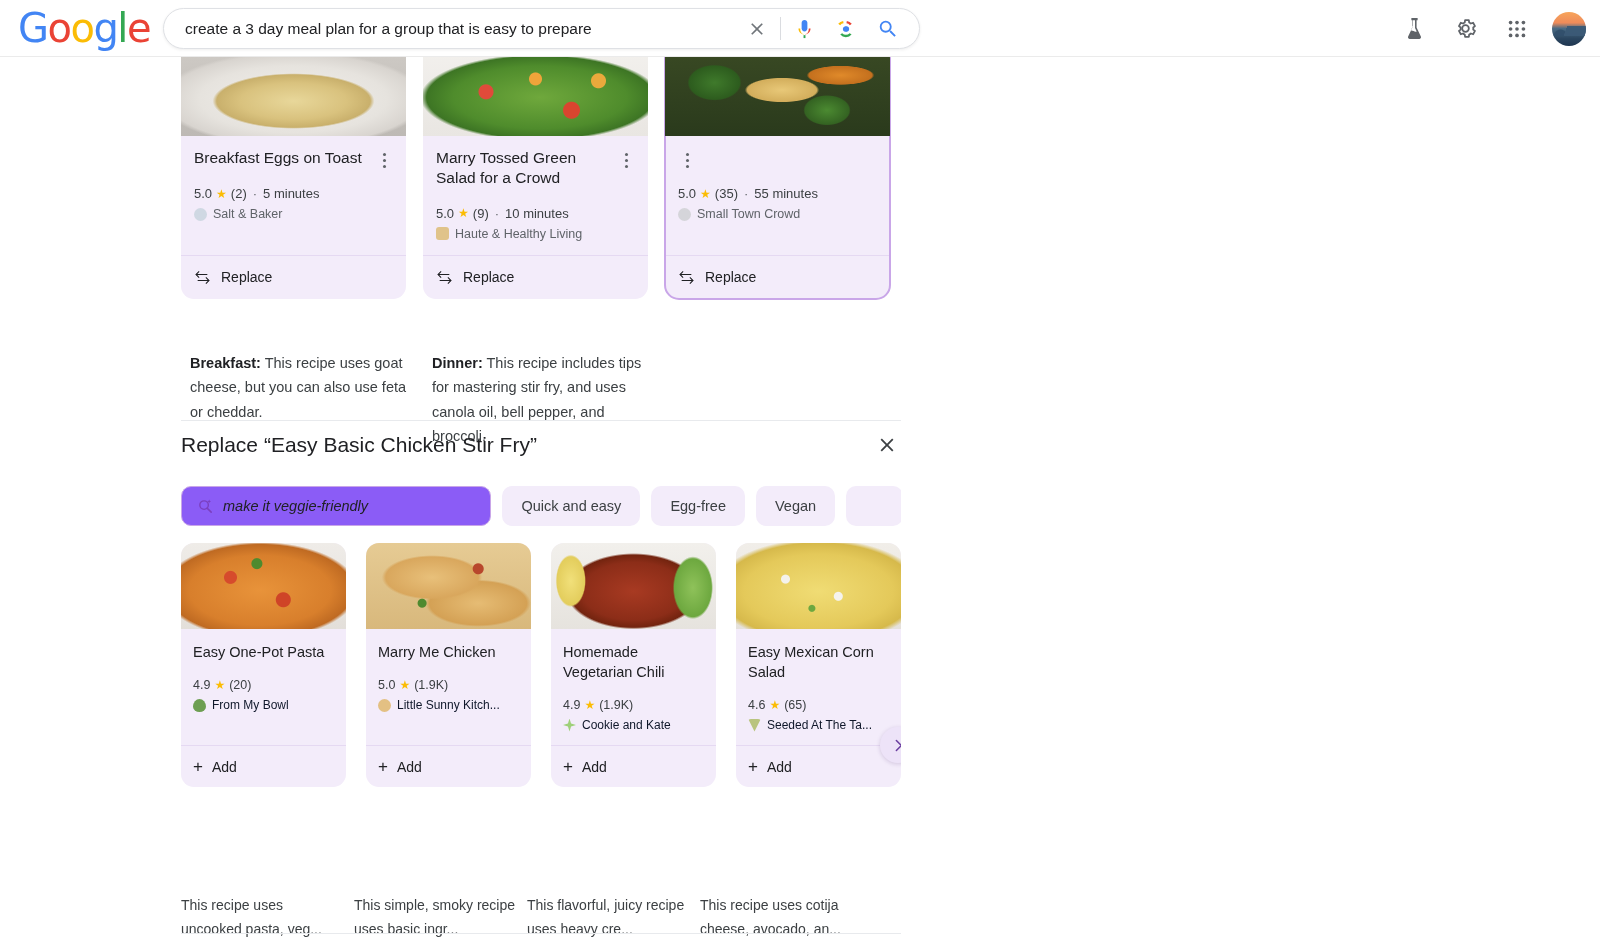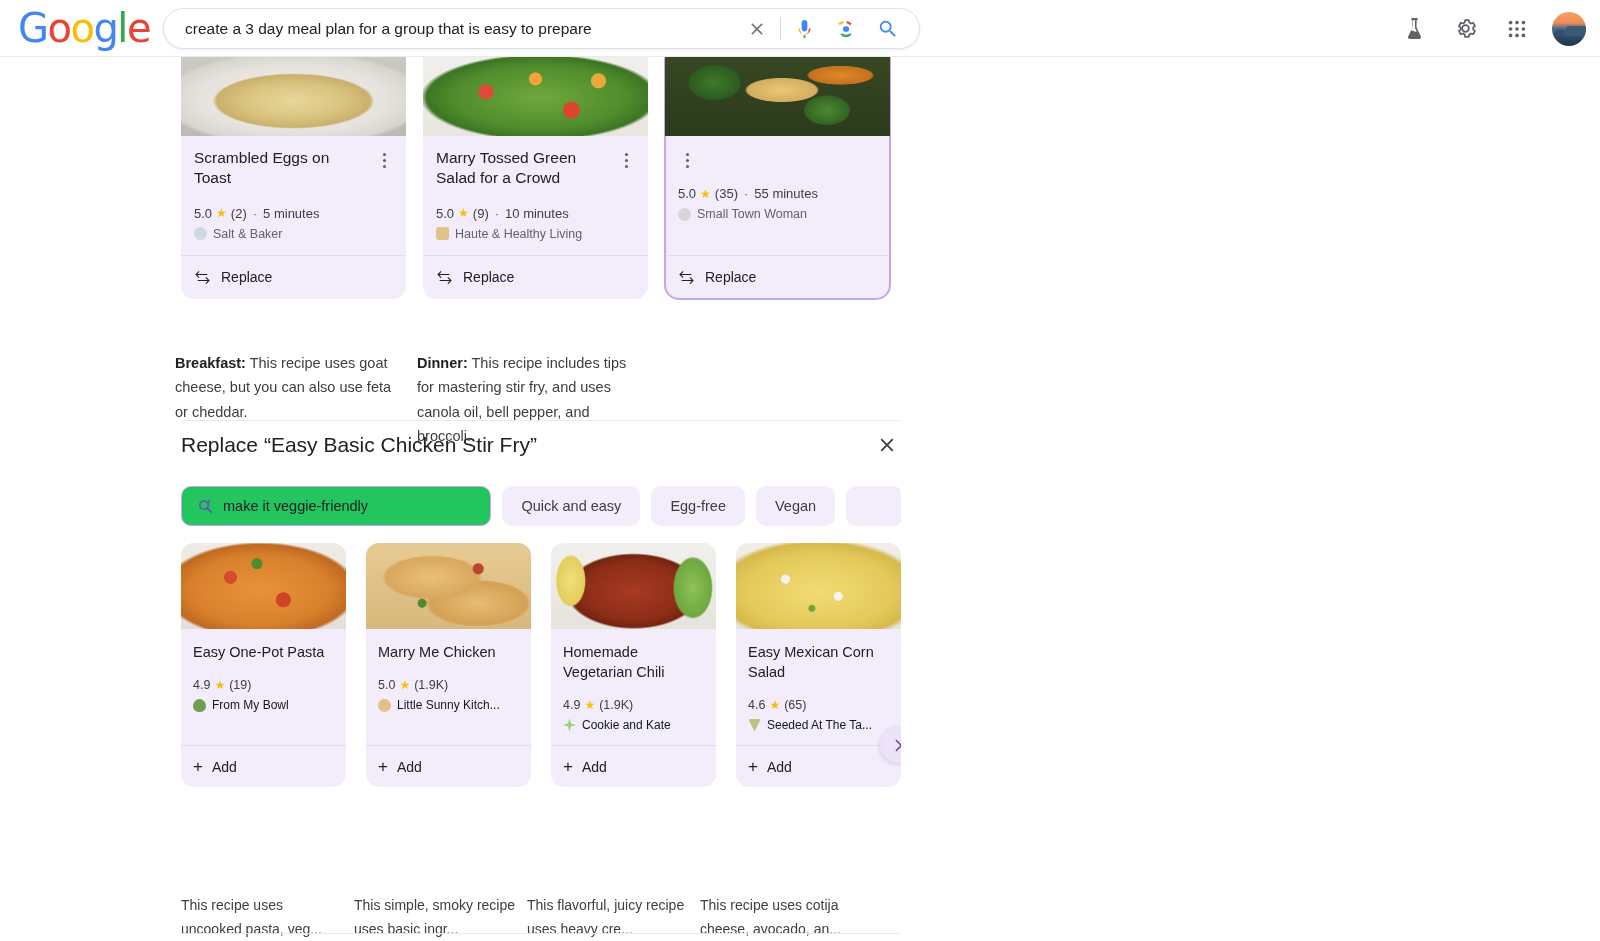--- a/index.html
+++ b/index.html
@@ -101,21 +101,21 @@
   .dot-sep { color:#5f6368; margin: 0 2px; }
   .meal-src { margin-top: 6px; font-size: 12.5px; color:#5f6368; display:flex; align-items:center; gap:6px; white-space:nowrap; overflow:hidden; }
   .fav { width:13px; height:13px; border-radius:3px; flex:none; display:inline-block; }
   .replace-bar {
     border-top: 1px solid #e5d9f2;
     height: 44px; display:flex; align-items:center; gap:10px;
     padding-left: 13px; font-size: 14px; color:#202124; cursor:pointer;
   }
 
   
-  .desc-row { position:absolute; left:175px; top:294px; display:flex; gap:17px; }
+  .desc-row { position:absolute; left:190px; top:294px; display:flex; gap:17px; }
   .desc {
     width: 225px; font-size: 14.5px; line-height: 1.68; color:#3c4043;
   }
   .desc b { font-weight: 700; color:#202124; }
 
   
   .hr { position:absolute; left:181px; width: 720px; height:1px; background:#e8eaed; }
 
   
   .replace-head {
@@ -124,21 +124,21 @@
   }
   .replace-title { font-size: 21px; color:#202124; font-weight:400; }
   .close-btn { width: 28px; height:28px; display:flex; align-items:center; justify-content:center; cursor:pointer; }
 
   .chips { position:absolute; left:181px; top:429px; display:flex; gap:11px; width: 722px; overflow:hidden; }
   .chip {
     height: 40px; border-radius: 10px; background:#f3ecfa;
     display:flex; align-items:center; gap:9px; padding: 0 19px;
     font-size: 14.5px; color:#3c4043; white-space:nowrap; cursor:pointer;
   }
-  .chip.active { border: 1px solid #c9a6e8; background:#22c55e; color:#202124; padding-left:15px; }
+  .chip.active { border: 1px solid #c9a6e8; background:#8b5cf6; color:#202124; padding-left:15px;font-style:italic; }
   .chip.active .chip-label { font-size: 14.5px; color:#202124; }
   .chip.first { width: 356px; }
 
   
   .res-row { position:absolute; left:181px; top:486px; display:flex; gap:20px; }
   .res-card {
     width: 165px; border-radius: 13px; overflow:hidden;
     background:#f3ecfa; display:flex; flex-direction:column;
   }
   .res-thumb { width:100%; height: 86px; }
@@ -241,21 +241,21 @@
 
   <div class="plan-row">
 
     <div class="meal-card">
       <div class="meal-thumb" style="background:
              radial-gradient(ellipse 62% 52% at 50% 62%, #e8d79a 0%, #d9c27e 38%, #c9b06c 55%, transparent 58%),
              radial-gradient(ellipse 80% 70% at 50% 60%, #f2f0ec 0%, #e6e3de 52%, #d8d4cf 70%, transparent 74%),
              linear-gradient(#cfcbc6, #bdb9b4);"></div>
       <div class="meal-body">
         <div class="meal-title-row">
-          <div class="meal-title">Scrambled Eggs on Toast</div>
+          <div class="meal-title">Breakfast Eggs on Toast</div>
           <div class="kebab">
               <i></i>
               <i></i>
               <i></i>
             </div>
         </div>
         <div class="meal-meta">
           <span>5.0</span>
           <span class="star">★</span>
           <span>(2)</span>
@@ -331,21 +331,21 @@
         </div>
         <div class="meal-meta">
           <span>5.0</span>
           <span class="star">★</span>
           <span>(35)</span>
           <span class="dot-sep">·</span>
           <span>55 minutes</span>
         </div>
         <div class="meal-src">
           <span class="fav" style="background:#d5d5da;border-radius:50%;"></span>
-          <span>Small Town Woman</span>
+          <span>Small Town Crowd</span>
         </div>
       </div>
       <div class="replace-bar">
         <svg width="17" height="15" viewBox="0 0 20 18">
             <path fill="#202124" d="M5.5 1.2L1.3 5.4l4.2 4.2.9-.9-2.6-2.6h12v-1.3h-12l2.6-2.6z"></path>
             <path fill="#202124" d="M14.5 8.4l-.9.9 2.6 2.6h-12v1.3h12l-2.6 2.6.9.9 4.2-4.2z"></path>
           </svg>
         <span>Replace</span>
       </div>
     </div>
@@ -403,21 +403,21 @@
           radial-gradient(circle at 30% 40%, #d64b2c 6px, transparent 7px),
           radial-gradient(circle at 62% 66%, #cf4427 7px, transparent 8px),
           radial-gradient(circle at 46% 24%, #4e8a2e 5px, transparent 6px),
           radial-gradient(ellipse 78% 74% at 48% 55%, #e8933a 0%, #d87f2c 55%, #bf6a22 72%, transparent 76%),
           linear-gradient(#efece8, #e3dfda);"></div>
       <div class="res-body">
         <div class="res-title">Easy One-Pot Pasta</div>
         <div class="res-meta">
           <span>4.9</span>
           <span class="star">★</span>
-          <span>(19)</span>
+          <span>(20)</span>
         </div>
         <div class="res-src">
           <span class="fav" style="background:#6d9e52;border-radius:50% 50% 50% 50%/60% 60% 40% 40%;"></span>
           <span>From My Bowl</span>
         </div>
       </div>
       <div class="add-bar">
         <span class="plus">+</span>
         <span>Add</span>
       </div>

